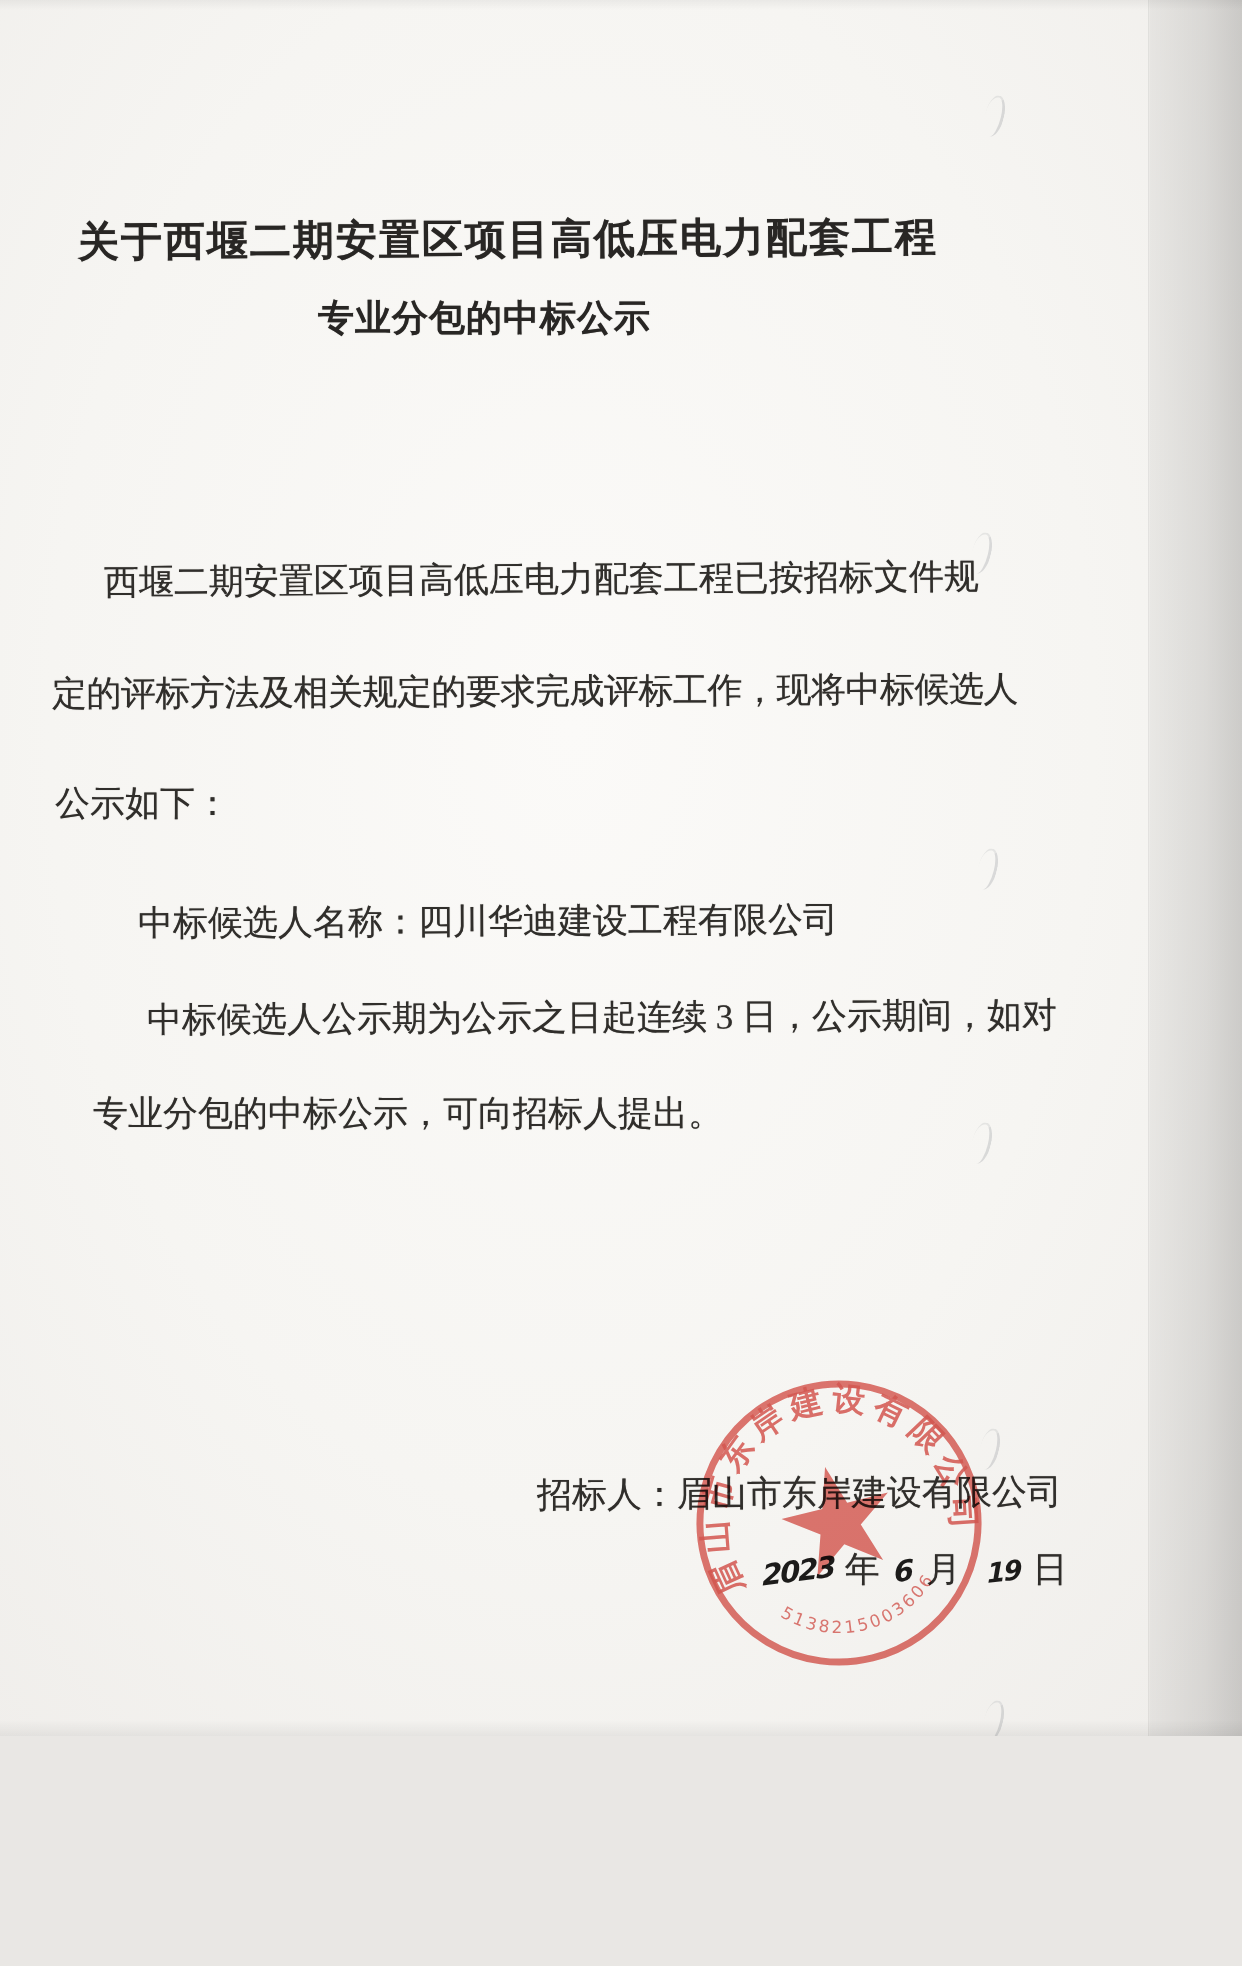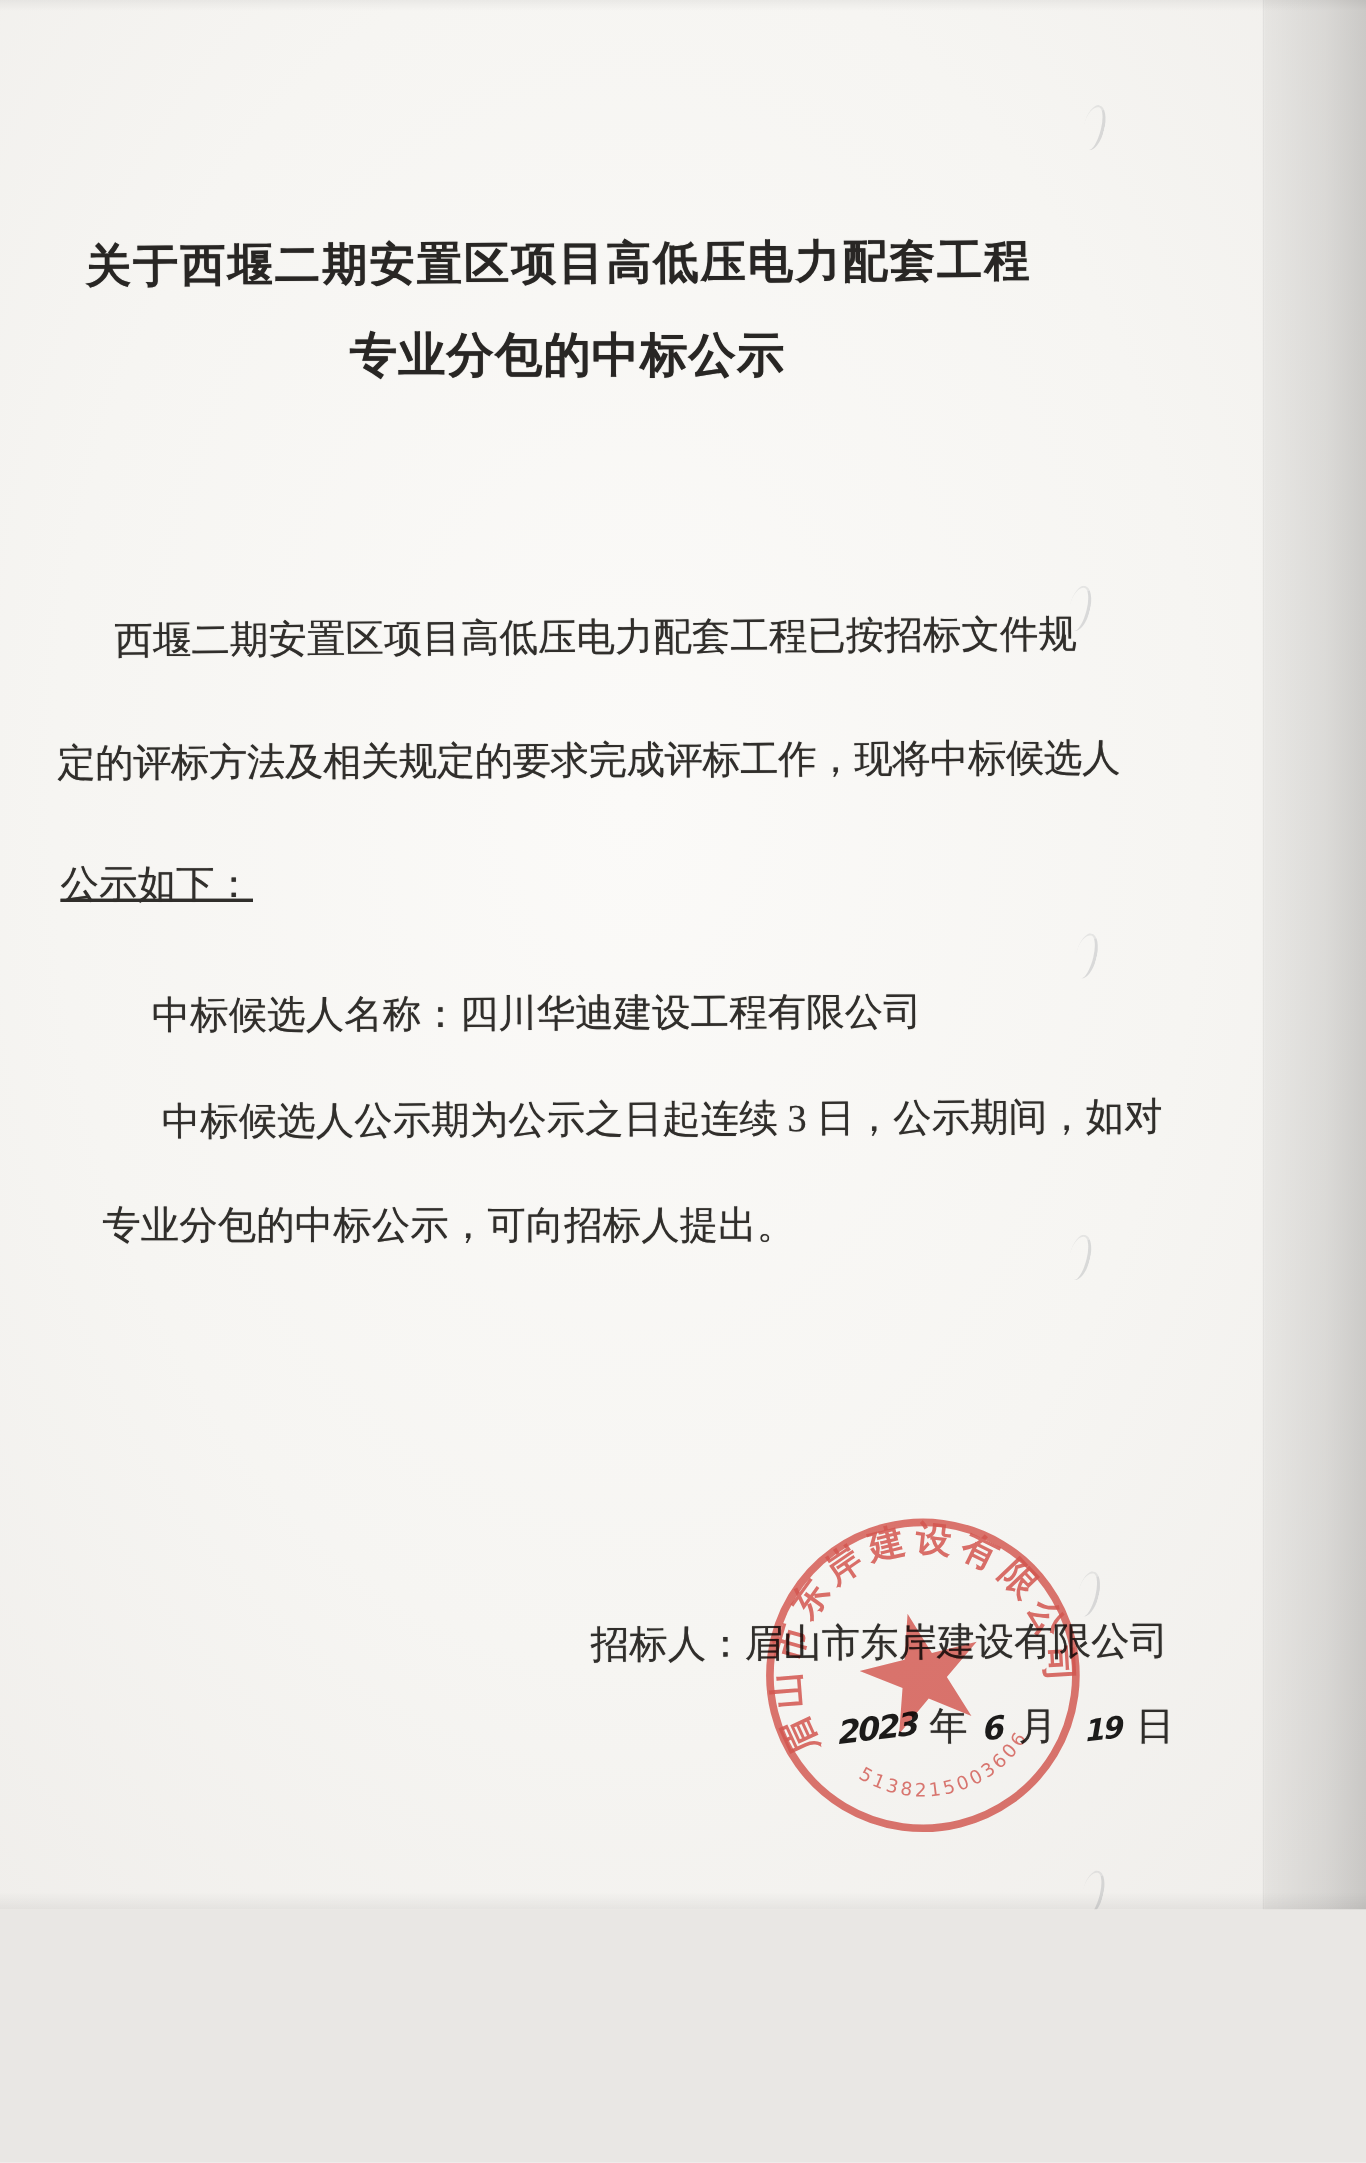--- a/index.html
+++ b/index.html
@@ -10,25 +10,25 @@
       radial-gradient(ellipse at 46% 42%, #fbfaf8 0%, #f6f5f2 55%, #efedea 100%);
     font-family:"Liberation Serif","DejaVu Serif",serif;
     color:#2f2d2a;
   }
   .line{
     position:absolute;white-space:nowrap;
     text-shadow:0 0 0.7px rgba(52,50,46,0.65);
   }
   .title{font-weight:bold;color:#282624;letter-spacing:2px;}
   .t1{top:212px;left:78px;font-size:41px;transform:rotate(-0.35deg);}
-  .t2{top:294px;left:318px;font-size:43px;letter-spacing:1px;}
+  .t2{top:294px;left:318px;font-size:36px;letter-spacing:1px;}
   .body{font-size:35px;color:#302e2b;}
   .b1{top:556px;left:104px;transform:rotate(-0.4deg);}
   .b2{top:668px;left:52px;letter-spacing:-0.5px;transform:rotate(-0.3deg);}
-  .b3{top:780px;left:55px;text-decoration:underline;}
+  .b3{top:780px;left:55px;}
   .b4{top:898px;left:138px;transform:rotate(-0.3deg);}
   .b5{top:994px;left:147px;transform:rotate(-0.3deg);}
   .b6{top:1090px;left:93px;}
   .b7{top:1304px;left:187px;}
   .b8{top:1470px;left:537px;transform:rotate(-0.4deg);}
   .dateline{
     position:absolute;top:1546px;left:762px;display:flex;align-items:baseline;
     font-size:35px;color:#2f2d2a;
   }
   .dateline .unit{text-shadow:0 0 0.7px rgba(52,50,46,0.65);}

